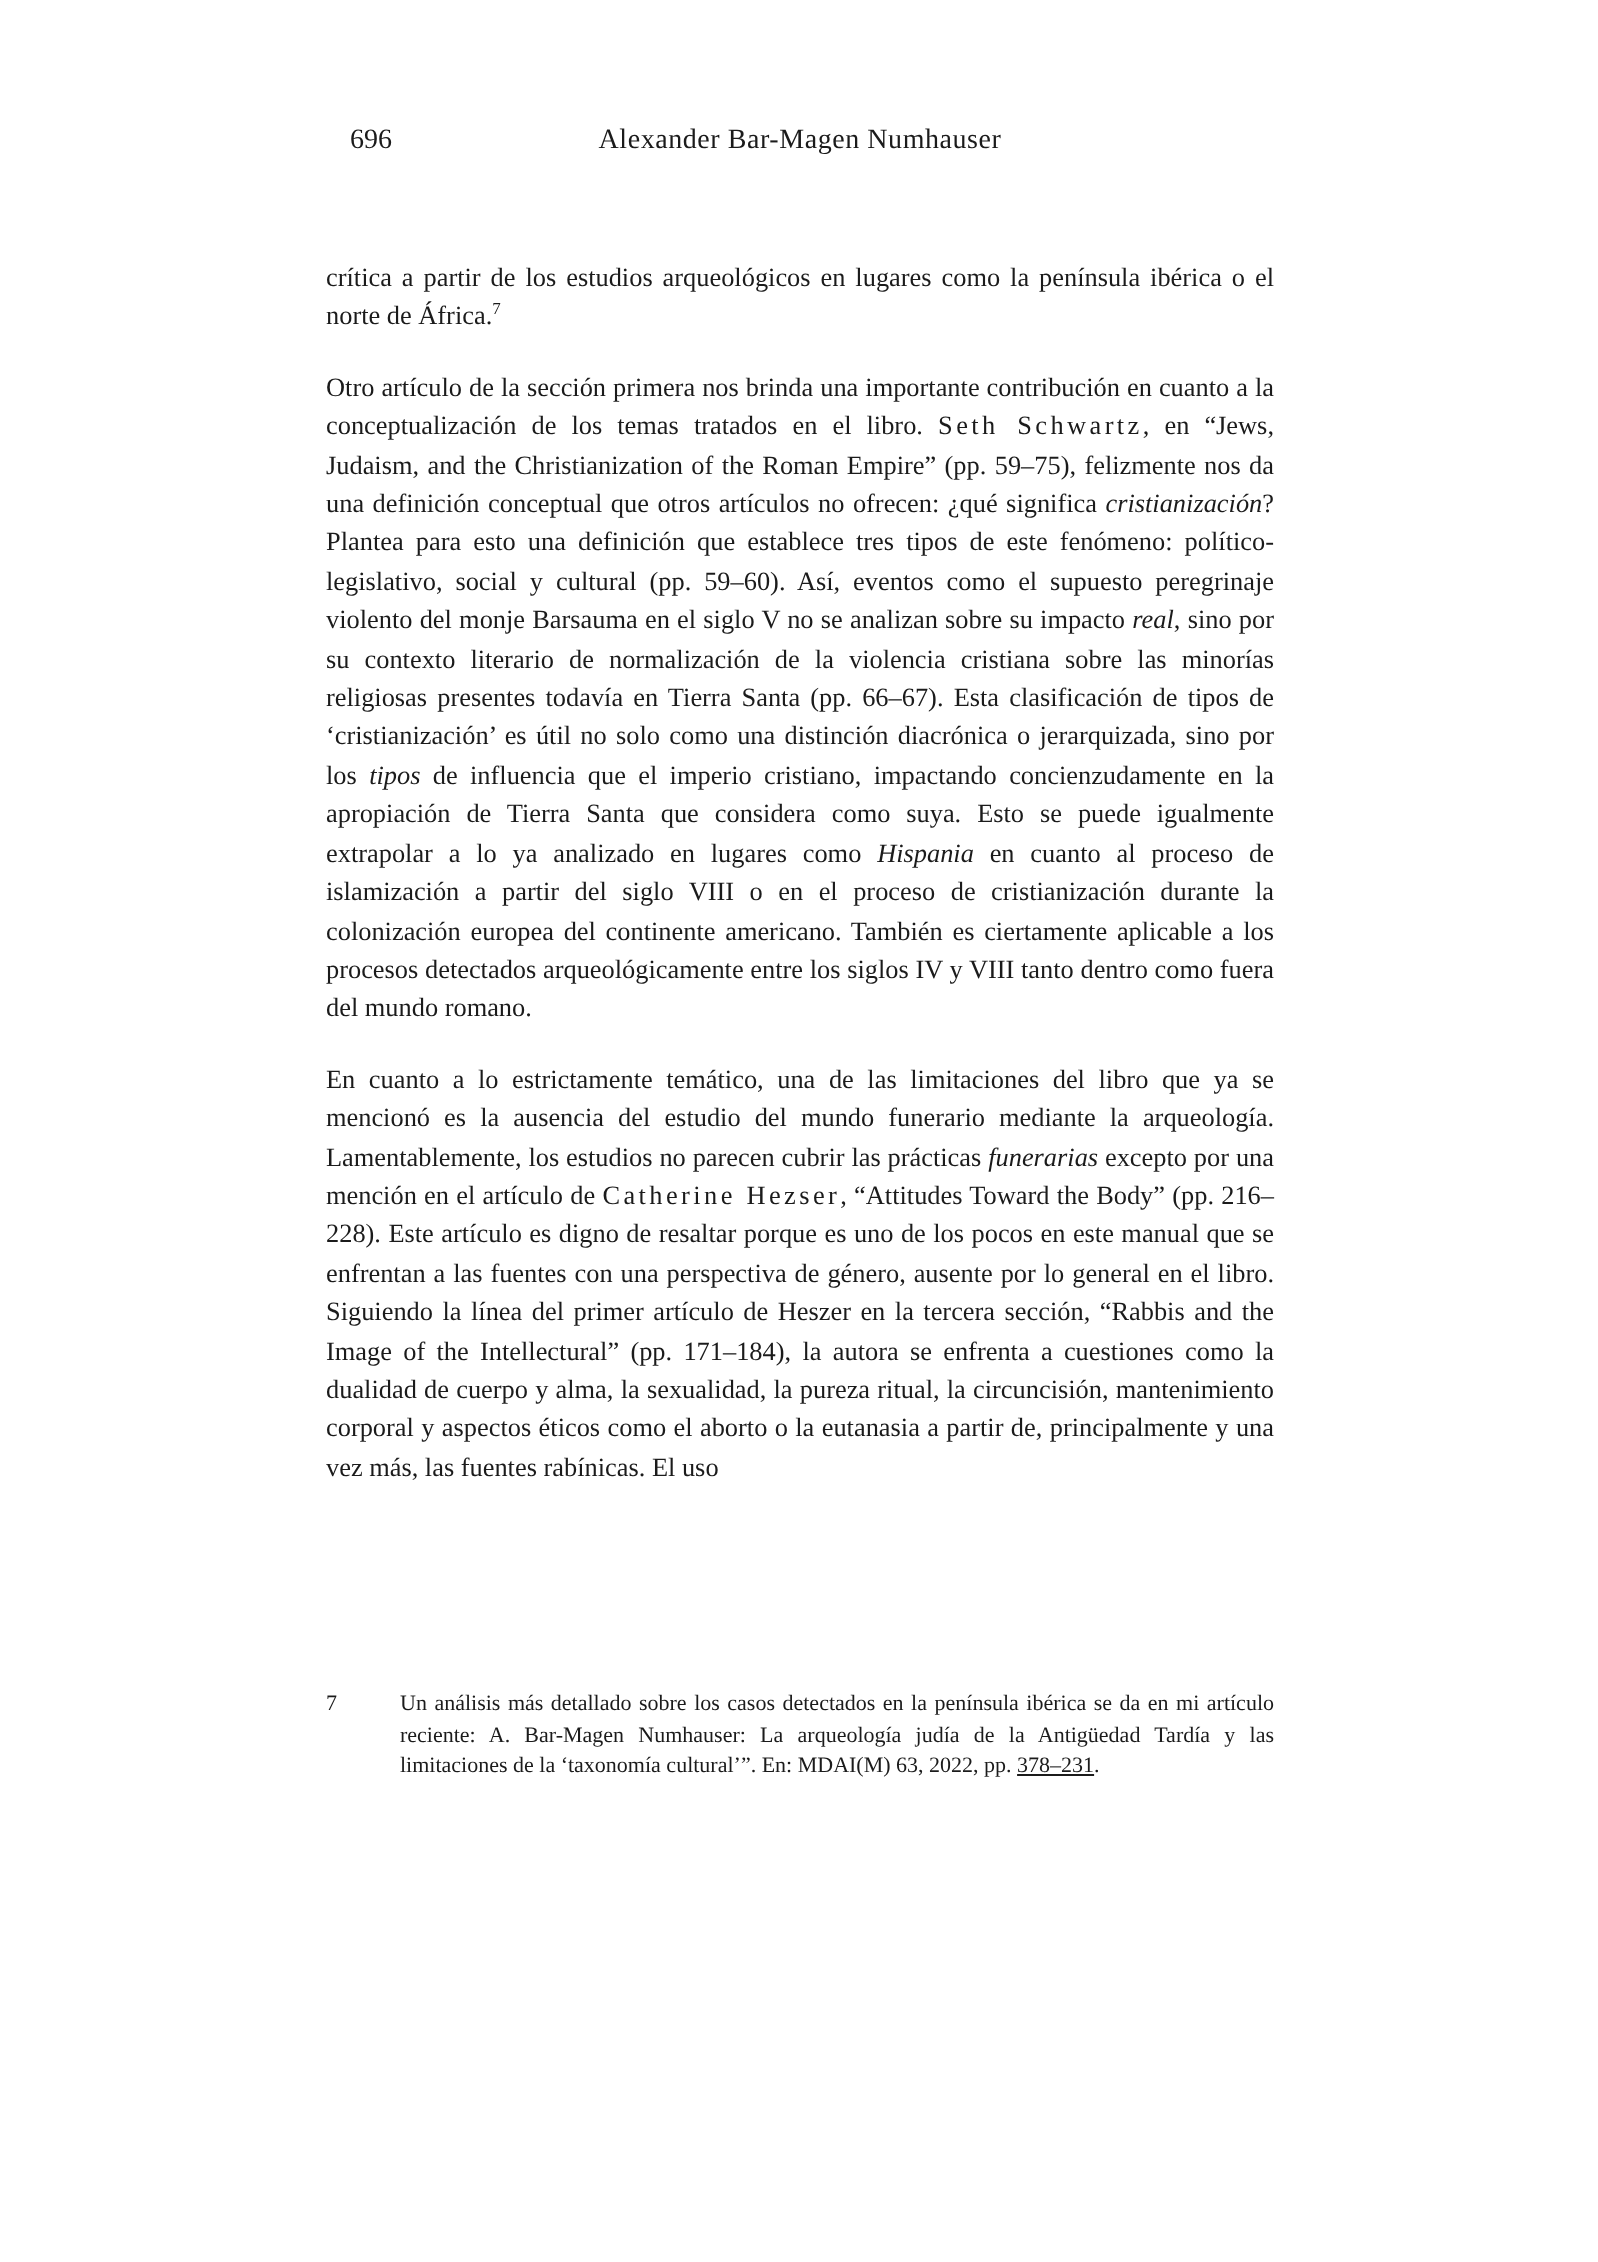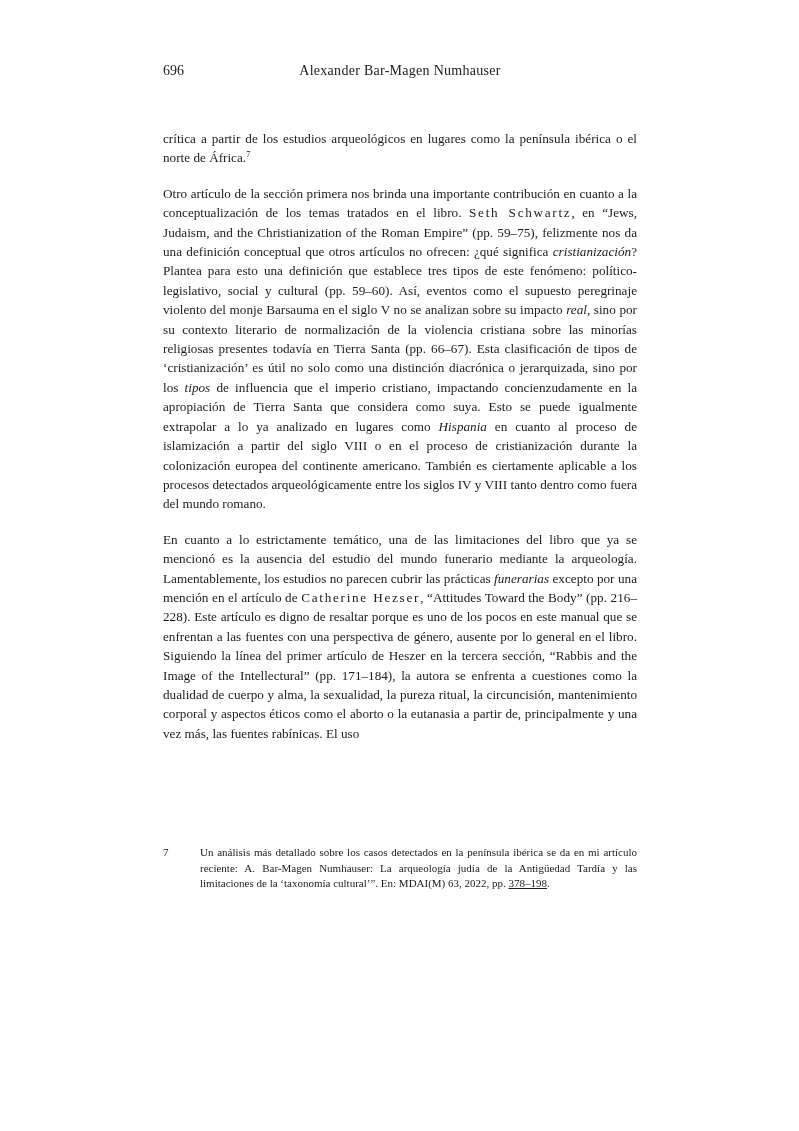--- a/index.html
+++ b/index.html
@@ -21,21 +21,21 @@
   }
   .running-head {
     position: relative;
     width: 474px;
     height: 18px;
     font-size: 14px;
     line-height: 18px;
   }
   .page-number {
     position: absolute;
-    left: 0; top: 0;
+    left: 12px; top: 0;
   }
   .running-title {
     display: block;
     text-align: center;
     letter-spacing: 0.02em;
   }
   .body-text {
     margin-top: 49px;
     width: 474px;
   }
@@ -89,16 +89,16 @@
   </header>
 
   <main class="body-text">
     <p class="para"><span>crítica a partir de los estudios arqueológicos en lugares como la península ibérica o el norte de África.</span><sup class="fn-ref">7</sup></p>
     <p class="para"><span>Otro artículo de la sección primera nos brinda una importante contribución en cuanto a la conceptualización de los temas tratados en el libro. </span><span class="sp">Seth Schwartz</span><span>, en “Jews, Judaism, and the Christianization of the Roman Empire” (pp. 59–75), felizmente nos da una definición conceptual que otros artículos no ofrecen: ¿qué significa </span><span class="it">cristianización</span><span>? Plantea para esto una definición que establece tres tipos de este fenómeno: político-legislativo, social y cultural (pp. 59–60). Así, eventos como el supuesto peregrinaje violento del monje Barsauma en el siglo V no se analizan sobre su impacto </span><span class="it">real</span><span>, sino por su contexto literario de normalización de la violencia cristiana sobre las minorías religiosas presentes todavía en Tierra Santa (pp. 66–67). Esta clasificación de tipos de ‘cristianización’ es útil no solo como una distinción diacrónica o jerarquizada, sino por los </span><span class="it">tipos</span><span> de influencia que el imperio cristiano, impactando concienzudamente en la apropiación de Tierra Santa que considera como suya. Esto se puede igualmente extrapolar a lo ya analizado en lugares como </span><span class="it">Hispania</span><span> en cuanto al proceso de islamización a partir del siglo VIII o en el proceso de cristianización durante la colonización europea del continente americano. También es ciertamente aplicable a los procesos detectados arqueológicamente entre los siglos IV y VIII tanto dentro como fuera del mundo romano.</span></p>
     <p class="para"><span>En cuanto a lo estrictamente temático, una de las limitaciones del libro que ya se mencionó es la ausencia del estudio del mundo funerario mediante la arqueología. Lamentablemente, los estudios no parecen cubrir las prácticas </span><span class="it">funerarias</span><span> excepto por una mención en el artículo de </span><span class="sp">Catherine Hezser</span><span>, “Attitudes Toward the Body” (pp. 216–228). Este artículo es digno de resaltar porque es uno de los pocos en este manual que se enfrentan a las fuentes con una perspectiva de género, ausente por lo general en el libro. Siguiendo la línea del primer artículo de Heszer en la tercera sección, “Rabbis and the Image of the Intellectural” (pp. 171–184), la autora se enfrenta a cuestiones como la dualidad de cuerpo y alma, la sexualidad, la pureza ritual, la circuncisión, mantenimiento corporal y aspectos éticos como el aborto o la eutanasia a partir de, principalmente y una vez más, las fuentes rabínicas. El uso</span></p>
   </main>
 
   <footer class="footnote">
     <span class="fn-marker">7</span>
-    <div class="fn-text"><span>Un análisis más detallado sobre los casos detectados en la península ibérica se da en mi artículo reciente: A. Bar-Magen Numhauser: La arqueología judía de la Antigüedad Tardía y las limitaciones de la ‘taxonomía cultural’”. En: MDAI(M) 63, 2022, pp. </span><span class="ul">378–198</span><span>.</span></div>
+    <div class="fn-text"><span>Un análisis más detallado sobre los casos detectados en la península ibérica se da en mi artículo reciente: A. Bar-Magen Numhauser: La arqueología judía de la Antigüedad Tardía y las limitaciones de la ‘taxonomía cultural’”. En: MDAI(M) 63, 2022, pp. </span><span class="ul">378–231</span><span>.</span></div>
   </footer>
 
 </div>
 
 </body></html>

